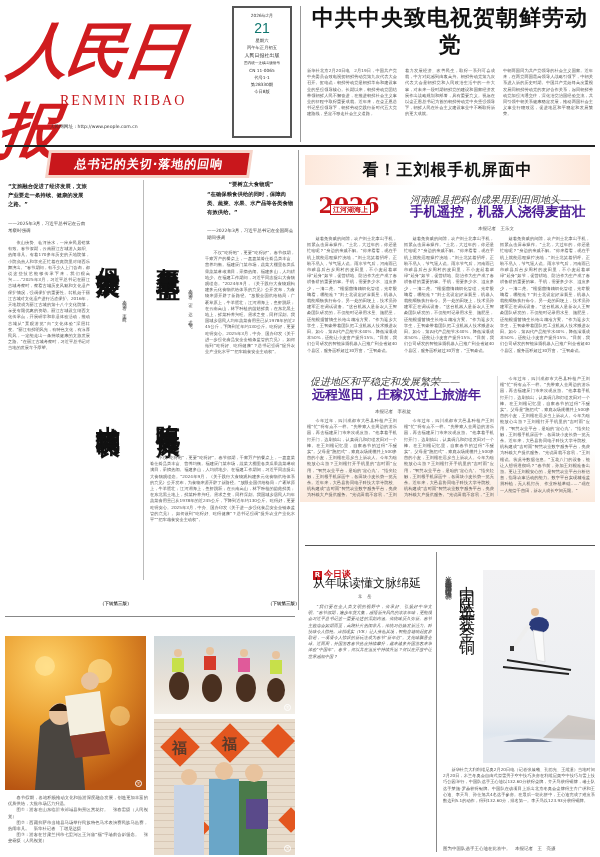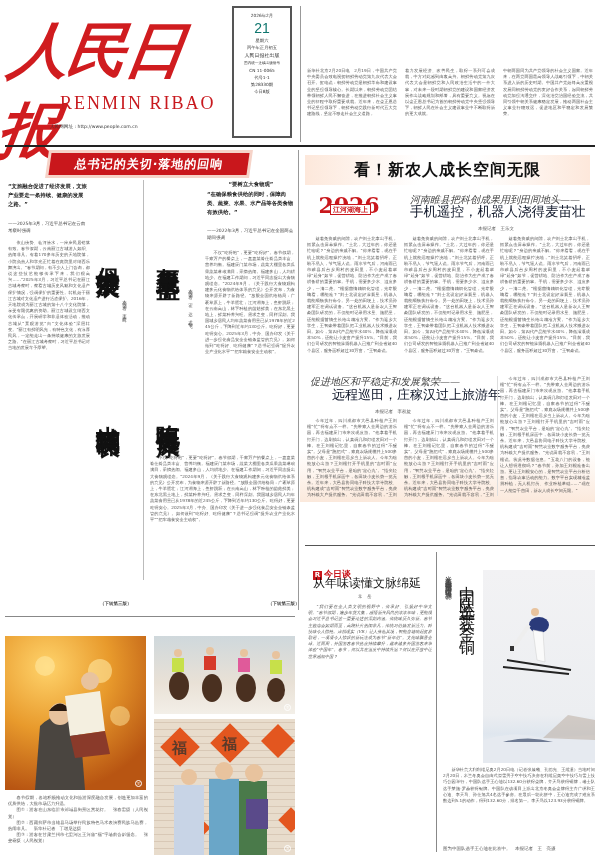--- a/index.html
+++ b/index.html
@@ -6,39 +6,39 @@
   html,body{width:600px;height:857px;background:#fff;overflow:hidden}
   body{position:relative;font-family:"DejaVu Sans","Liberation Sans",sans-serif;color:#222}
   .abs{position:absolute}
   .serif{font-family:"DejaVu Serif","Liberation Serif",serif}
   .txt{font-size:4.2px;line-height:6.2px;color:#555;text-align:justify;overflow:hidden;word-break:break-all}
   .txt p{text-indent:2em}
   .rule{position:absolute;background:#222}
   .vline{position:absolute;background:#bbb;width:1px}
   
   #logo{left:10px;top:10px;width:225px;height:80px;color:#d01c1f;font-family:"DejaVu Serif","Liberation Serif",serif;font-size:60px;font-weight:bold;font-style:italic;letter-spacing:-2px;line-height:80px;transform:skewX(-8deg)}
-  #latin{left:60px;top:93px;font-size:18px;color:#c8191e;letter-spacing:2px;font-family:"Liberation Serif",serif}
+  #latin{left:60px;top:93px;font-size:14px;color:#c8191e;letter-spacing:2px;font-family:"Liberation Serif",serif}
   #url{left:50px;top:124px;font-size:4.6px;color:#333}
   #datebox{left:232px;top:6px;width:60px;height:132px;border:2px solid #555;text-align:center;font-size:4.3px;line-height:7px;color:#333;padding-top:4px}
   #datebox .d{font-size:14px;line-height:18px;font-family:"Liberation Sans",sans-serif;color:#0f766e}
   #headline{left:305px;top:4px;width:290px;text-align:center;font-weight:bold;color:#111;font-size:22px;line-height:27px;letter-spacing:1px}
   #headline .l2{letter-spacing:11px}
   
   #banner{left:50px;top:153px;width:198px;height:22px;background:#c9171c;color:#fff;font-weight:bold;font-size:12px;line-height:22px;text-align:center;letter-spacing:1px;transform:skewX(-8deg);box-shadow:0 0 0 3px #f6d3c8}
   .quote{font-size:5.4px;line-height:9px;font-weight:bold;color:#222}
   .qsrc{font-size:4.5px;line-height:7px;color:#444}
   .vtitle{font-weight:bold;color:#111;font-size:24px;line-height:26px;width:26px;text-align:center;writing-mode:vertical-rl;letter-spacing:2px}
   .vbyline{writing-mode:vertical-rl;font-size:4.5px;color:#555;letter-spacing:2px}
   
   #featbg{left:300px;top:150px;width:295px;height:352px;background:linear-gradient(#fff 0%,#fff 85%,#fbe9dc 100%)}
   #feathead{left:305px;top:155px;width:285px;height:30px;background:linear-gradient(90deg,#fde8db,#fff 40%,#fff 60%,#fde8db);font-weight:bold;font-size:16px;line-height:30px;text-align:center;color:#111;letter-spacing:1px}
   #badge2026{left:318px;top:193px;width:62px;height:30px;color:#c9171c;font-family:"DejaVu Serif",serif;font-weight:bold;font-size:22px;line-height:24px;text-align:center}
   #badge2026 .tag{position:absolute;left:12px;top:11px;background:#fff;color:#c9171c;font-size:7px;line-height:9px;padding:0 2px;border:1px solid #c9171c}
   .kicker{font-size:10px;color:#444;font-style:italic}
-  .subhead{font-weight:normal;font-size:13.5px;color:#0f172a;font-family:"DejaVu Serif",serif}
+  .subhead{font-weight:bold;font-size:13.5px;color:#4c1d95;font-family:"DejaVu Serif",serif}
   .byline{font-size:4.5px;color:#555}
   
   #todaytalk{left:313px;top:568px;font-size:9px;font-weight:bold;color:#c9171c}
   #todaytalk .r{display:inline-block;width:9px;height:9px;background:#c9171c;color:#fff;font-size:7px;line-height:9px;text-align:center;margin-right:2px}
   #sportkicker{left:443px;top:570px;writing-mode:vertical-rl;font-size:7px;line-height:9px;letter-spacing:1px;color:#444;font-family:"DejaVu Serif",serif}
   #sporttitle{left:458px;top:573px;writing-mode:vertical-rl;font-size:16px;line-height:18px;letter-spacing:6px;color:#111}
   .photo{position:absolute;overflow:hidden}
   .num{position:absolute;right:4px;bottom:3px;width:7px;height:7px;border:1px solid #fff;border-radius:50%;font-size:4px;color:#fff;text-align:center;line-height:6px}
 </style>
 </head>
@@ -55,20 +55,21 @@
   <div>丙午年正月初五</div>
   <div style="font-size:5px;line-height:9px">人民日报社出版</div>
   <div style="font-size:3.6px">国内统一连续出版物号</div>
   <div>CN 11-0065</div>
   <div>代号1-1</div>
   <div>第28330期</div>
   <div>今日8版</div>
 </div>
 
 <div class="abs" id="headline">
+  <div>中共中央致电祝贺朝鲜劳动党</div>
 </div>
 <div class="abs txt" style="left:307px;top:68px;width:90px;height:72px">新华社北京2月20日电　2月19日，中国共产党中央委员会致电祝贺朝鲜劳动党第九次代表大会召开。贺电说：朝鲜劳动党是朝鲜革命和建设事业的坚强领导核心。长期以来，朝鲜劳动党团结带领朝鲜人民不懈奋进，在推进朝鲜社会主义事业的征程中取得重要成就。近年来，在金正恩总书记坚强领导下，朝鲜劳动党践行新时代五大党建路线，坚定不移走社会主义道路，</div>
 <div class="abs txt" style="left:405px;top:68px;width:90px;height:72px">着力发展经济、改善民生，取得一系列可喜成就，中方对此感到由衷高兴。朝鲜劳动党第九次代表大会是朝鲜党和人民政治生活中的一件大事，对未来一段时期朝鲜党的建设和国家经济发展作出战略规划和部署，具有重要意义。祝愿在以金正恩总书记为首的朝鲜劳动党中央坚强领导下，朝鲜人民在社会主义建设事业中不断取得新的更大成就。</div>
 <div class="abs txt" style="left:503px;top:68px;width:90px;height:72px">中朝两国同为共产党领导的社会主义国家。近年来，在两党两国最高领导人战略引领下，中朝关系进入新的历史时期。中国共产党始终高度重视发展同朝鲜劳动党的友好合作关系，愿同朝鲜劳动党加强沟通交往，深化治党治国经验交流，共同引领中朝关系健康稳定发展，推动两国社会主义事业行稳致远，促进地区和平稳定和发展繁荣。</div>
 <div class="vline" style="left:300px;top:6px;height:136px;background:#999"></div>
 <div class="rule" style="left:5px;top:145px;width:590px;height:2px"></div>
 
 <div class="abs" id="banner">总书记的关切·落地的回响</div>
 
 <div class="abs quote" style="left:8px;top:182px;width:80px">“文旅融合促进了经济发展，文旅产业要走一条持续、健康的发展之路。”</div>
@@ -97,42 +98,42 @@
 </div>
 <div class="abs txt" style="left:150px;top:455px;width:145px;height:148px">
   <p>不仅“吃得饱”，更要“吃得好”。春节假期，千家万户的餐桌上，一盘盘菜肴佳肴品类丰富、营养均衡。福建厦门菜市场，蔬菜大棚里各类瓜果蔬菜琳琅满目，采摘热闹。福建多山，人均耕地少。在福建工作期间，习近平同志提出大食物观理念。“2024年9月，《关于践行大食物观构建多元化食物供给体系的意见》公开发布，为食物来源开辟了新路径。”放眼全国供给格局：广袤草原上，牛羊肥壮；江河湖海上，鱼虾跳跃；在云南高山，林下种植的菌菇鲜美；在东北黑土地上，鲜菜种养兴旺。需求之变，同样深刻。我国城乡居民人均年蔬菜食用量已从1978年的近245公斤，下降到近年约130公斤。吃得好，更要吃得安心。2025年3月，中办、国办印发《关于进一步强化食品安全全链条监管的意见》。如何做到“吃得好、吃得健康”？总书记强调“提升农业产业化水平”“把牢粮食安全主动权”。</p>
 </div>
 <div class="abs qsrc" style="left:268px;top:600px;font-weight:bold">（下转第三版）</div>
 
 <div class="vline" style="left:298px;top:150px;height:460px;background:#999"></div>
 <div class="rule" style="left:5px;top:616px;width:290px;height:1px;background:#888"></div>
 
 <div class="abs" id="featbg"></div>
-<div class="abs" id="feathead">看！新农人成长空间无限</div>
+<div class="abs" id="feathead">看！王刘根手机屏面中</div>
 
 <div class="abs" id="badge2026">
   <span>2026</span>
   <span class="tag">江河湖海上</span>
 </div>
 
 <div class="abs kicker serif" style="left:410px;top:193px">河南睢县把科创成果用到田间地头——</div>
 <div class="abs subhead" style="left:410px;top:203px">手机遥控，机器人浇得麦苗壮</div>
 <div class="abs byline" style="left:478px;top:226px">本报记者　王乐文</div>
 <div class="abs txt" style="left:307px;top:236px;width:90px;height:132px">
     <p>趁着免费威的间隙，农户刘士北拿出手机，抓紧点击屏幕操作。“土北，大过年的，你还是忙啥呢？”身边的亲戚不解。“你来看看，现在手机上就能远程操控浇地，”刘士北笑着招呼。正盼不易人，节气逼人说。雨水节气后，河南雨已市睢县后台乡周村的麦田里，不小麦起着翠绿“起身”如节，促营耕地、防治作为生产成了春耕备耕的重要的事。手机，需要多少水、溢度多少，一清二楚。“根据苗情精细化管理，光靠眼睛看，哪能准？”刘士北设定好灌溉量，机器人就能顺畅执行命令。另一处的田埂上，技术员孙建军正在调试设备。“这台机器人是新农人王智豪团队研发的，不仅能时记录用水量、施肥量，还能根据苗情生长给出精准方案。”作为返乡大学生，王智豪带着团队把工业机器人技术搬进农田。如今，第四代产品能节水40%，降低灌溉成本50%，还能让小麦亩产提升15%。“目前，我们公司研发的智能灌溉机器人已推广到全省超40个县区，服务面积超过30万亩，”王智豪说。</p>
   </div>
 <div class="abs txt" style="left:404px;top:236px;width:90px;height:132px">
     <p>趁着免费威的间隙，农户刘士北拿出手机，抓紧点击屏幕操作。“土北，大过年的，你还是忙啥呢？”身边的亲戚不解。“你来看看，现在手机上就能远程操控浇地，”刘士北笑着招呼。正盼不易人，节气逼人说。雨水节气后，河南雨已市睢县后台乡周村的麦田里，不小麦起着翠绿“起身”如节，促营耕地、防治作为生产成了春耕备耕的重要的事。手机，需要多少水、溢度多少，一清二楚。“根据苗情精细化管理，光靠眼睛看，哪能准？”刘士北设定好灌溉量，机器人就能顺畅执行命令。另一处的田埂上，技术员孙建军正在调试设备。“这台机器人是新农人王智豪团队研发的，不仅能时记录用水量、施肥量，还能根据苗情生长给出精准方案。”作为返乡大学生，王智豪带着团队把工业机器人技术搬进农田。如今，第四代产品能节水40%，降低灌溉成本50%，还能让小麦亩产提升15%。“目前，我们公司研发的智能灌溉机器人已推广到全省超40个县区，服务面积超过30万亩，”王智豪说。</p>
   </div>
 <div class="abs txt" style="left:500px;top:236px;width:90px;height:132px">
     <p>趁着免费威的间隙，农户刘士北拿出手机，抓紧点击屏幕操作。“土北，大过年的，你还是忙啥呢？”身边的亲戚不解。“你来看看，现在手机上就能远程操控浇地，”刘士北笑着招呼。正盼不易人，节气逼人说。雨水节气后，河南雨已市睢县后台乡周村的麦田里，不小麦起着翠绿“起身”如节，促营耕地、防治作为生产成了春耕备耕的重要的事。手机，需要多少水、溢度多少，一清二楚。“根据苗情精细化管理，光靠眼睛看，哪能准？”刘士北设定好灌溉量，机器人就能顺畅执行命令。另一处的田埂上，技术员孙建军正在调试设备。“这台机器人是新农人王智豪团队研发的，不仅能时记录用水量、施肥量，还能根据苗情生长给出精准方案。”作为返乡大学生，王智豪带着团队把工业机器人技术搬进农田。如今，第四代产品能节水40%，降低灌溉成本50%，还能让小麦亩产提升15%。“目前，我们公司研发的智能灌溉机器人已推广到全省超40个县区，服务面积超过30万亩，”王智豪说。</p>
   </div>
 
 <div class="abs kicker serif" style="left:310px;top:375px">促进地区和平稳定和发展繁荣——</div>
-<div class="abs subhead" style="left:332px;top:386px;font-size:13px">远程巡田，庄稼汉过上旅游年</div>
+<div class="abs subhead" style="left:312px;top:386px;font-size:13px">远程巡田，庄稼汉过上旅游年</div>
 <div class="abs byline" style="left:375px;top:409px">本报记者　李凯旋</div>
 <div class="abs txt" style="left:307px;top:418px;width:90px;height:80px">
     <p>今年过年，四川成都市大邑县种植户王刘根“忙”得有点不一样。“先带家人去周边的游乐园，再去福建厦门市来次现度游。”他拿着手机打开门，边刷抽出，认真调几和灯理发田对一个棒。在王刘根记忆里，自家春节的过得“不醒实”。父母是“跑把式”，家庭农场规模拌上500多亩的小麦，王刘根在远乡当上新农人。今年为啥能放心出游？王刘根打开手机里的“吉时雨”应用，“智慧农业平台，是咱的‘定心丸’。”指尖轻触，王刘根手机屏面中，各田块小麦长势一览无余。近年来，大邑县协同电子科技大学等院校、机构建成“吉时雨”智慧农业数字服务平台，免费为种粮大户提供服务。“光说田就不容易，”王刘根说。状况等数据信息。“五花八门的设备，能让人想得透彻吗？”春节前，孙加王刘根准备出游。更让王刘根安心的，是智慧农业平台分析信息，指导农事活动的能力。数字平台实现精准监测种植，无人机打药、作业种植基础……“现在一人能管千亩田，新农人成长空间无限。”</p>
   </div>
 <div class="abs txt" style="left:404px;top:418px;width:90px;height:80px">
     <p>今年过年，四川成都市大邑县种植户王刘根“忙”得有点不一样。“先带家人去周边的游乐园，再去福建厦门市来次现度游。”他拿着手机打开门，边刷抽出，认真调几和灯理发田对一个棒。在王刘根记忆里，自家春节的过得“不醒实”。父母是“跑把式”，家庭农场规模拌上500多亩的小麦，王刘根在远乡当上新农人。今年为啥能放心出游？王刘根打开手机里的“吉时雨”应用，“智慧农业平台，是咱的‘定心丸’。”指尖轻触，王刘根手机屏面中，各田块小麦长势一览无余。近年来，大邑县协同电子科技大学等院校、机构建成“吉时雨”智慧农业数字服务平台，免费为种粮大户提供服务。“光说田就不容易，”王刘根说。状况等数据信息。“五花八门的设备，能让人想得透彻吗？”春节前，孙加王刘根准备出游。更让王刘根安心的，是智慧农业平台分析信息，指导农事活动的能力。数字平台实现精准监测种植，无人机打药、作业种植基础……“现在一人能管千亩田，新农人成长空间无限。”</p>
   </div>
 <div class="abs txt" style="left:500px;top:376px;width:90px;height:122px">
     <p>今年过年，四川成都市大邑县种植户王刘根“忙”得有点不一样。“先带家人去周边的游乐园，再去福建厦门市来次现度游。”他拿着手机打开门，边刷抽出，认真调几和灯理发田对一个棒。在王刘根记忆里，自家春节的过得“不醒实”。父母是“跑把式”，家庭农场规模拌上500多亩的小麦，王刘根在远乡当上新农人。今年为啥能放心出游？王刘根打开手机里的“吉时雨”应用，“智慧农业平台，是咱的‘定心丸’。”指尖轻触，王刘根手机屏面中，各田块小麦长势一览无余。近年来，大邑县协同电子科技大学等院校、机构建成“吉时雨”智慧农业数字服务平台，免费为种粮大户提供服务。“光说田就不容易，”王刘根说。状况等数据信息。“五花八门的设备，能让人想得透彻吗？”春节前，孙加王刘根准备出游。更让王刘根安心的，是智慧农业平台分析信息，指导农事活动的能力。数字平台实现精准监测种植，无人机打药、作业种植基础……“现在一人能管千亩田，新农人成长空间无限。”</p>
   </div>

